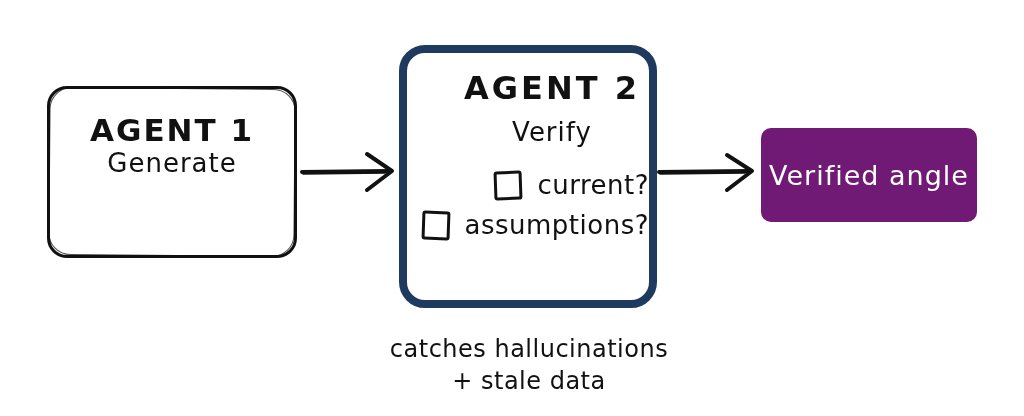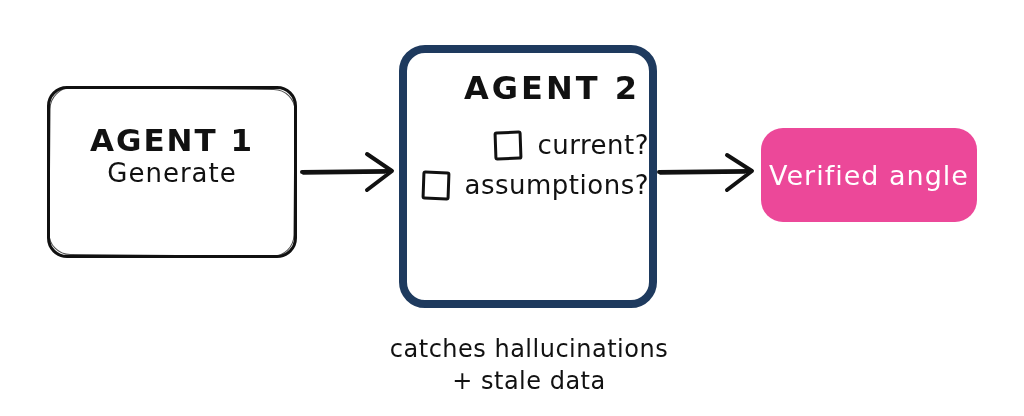--- a/index.html
+++ b/index.html
@@ -35,21 +35,21 @@
     content: "";
     position: absolute;
     inset: -1px;
     border: 1.5px solid #111111;
     border-radius: 22px;
     transform: rotate(0.5deg);
     pointer-events: none;
     opacity: .75;
   }
   .node-agent1 .title {
-    margin-top: 33px;
+    margin-top: 23px;
     font-size: 31px;
     font-weight: bold;
     letter-spacing: 2px;
   }
   .node-agent1 .line {
     font-size: 26px;
     line-height: 31px;
     letter-spacing: 1px;
   }
   .node-agent1 .line:first-of-type { margin-top: 14px; }
@@ -138,22 +138,22 @@
     letter-spacing: .5px;
   }
 
   
   .node-result {
     position: absolute;
     left: 761px;
     top: 128px;
     width: 216px;
     height: 94px;
-    background: #ec4899;
-    border-radius: 22px;
+    background: #701a75;
+    border-radius: 10px;
     display: flex;
     align-items: center;
     justify-content: center;
   }
   .node-result .label {
     color: #ffffff;
     font-size: 27px;
     letter-spacing: 1px;
     white-space: nowrap;
   }
@@ -169,20 +169,21 @@
   </div>
 
   <svg class="arrow arrow1" viewBox="0 0 100 48" aria-hidden="true">
     <path d="M3 24 L90 23"></path>
     <path class="thin" d="M4 26 L86 25"></path>
     <path d="M68 6 L93 23 L68 42"></path>
   </svg>
 
   <div class="node-agent2">
     <div class="title">AGENT 2</div>
+    <div class="subtitle">Verify</div>
     <div class="checklist">
       <div class="check-row">
         <span class="checkbox"></span>
         <span class="check-label">current?</span>
       </div>
       <div class="check-row">
         <span class="checkbox"></span>
         <span class="check-label">assumptions?</span>
       </div>
     </div>

